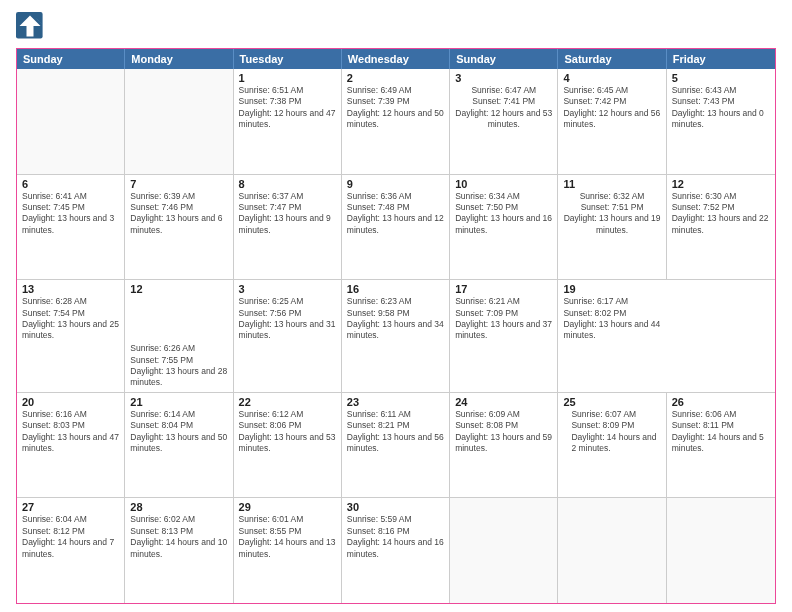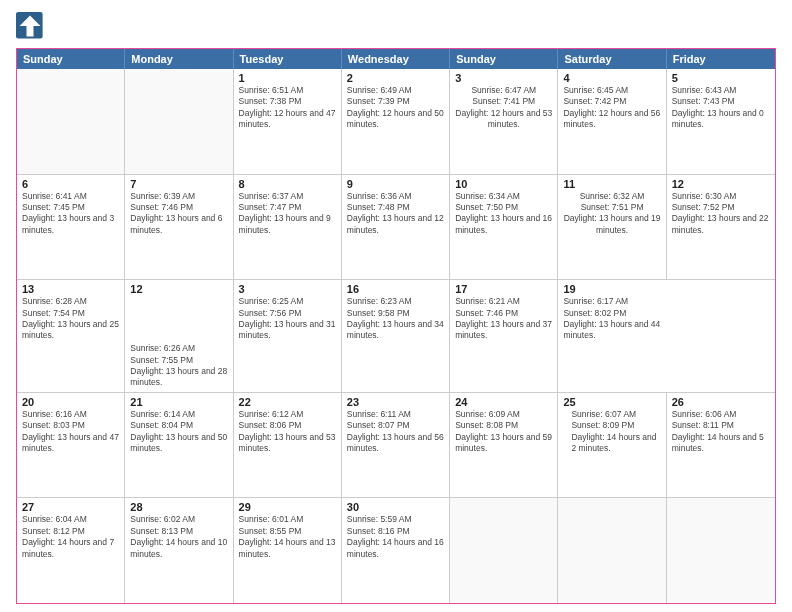--- a/index.html
+++ b/index.html
@@ -242,21 +242,21 @@
           </div>
           <div class="cal-cell">
             <div class="day-num">16</div>
             <div class="cell-text" style="white-space: pre-line;">Sunrise: 6:23 AM
 Sunset: 9:58 PM
 Daylight: 13 hours and 34 minutes.</div>
           </div>
           <div class="cal-cell">
             <div class="day-num">17</div>
             <div class="cell-text" style="white-space: pre-line;">Sunrise: 6:21 AM
-Sunset: 7:46 PM
+Sunset: 7:09 PM
 Daylight: 13 hours and 37 minutes.</div>
           </div>
           <div class="cal-cell">
             <div class="day-num">19</div>
             <div class="cell-text" style="white-space: pre-line;">Sunrise: 6:17 AM
 Sunset: 8:02 PM
 Daylight: 13 hours and 44 minutes.</div>
           </div>
         </div>
         <div class="cal-row">
@@ -274,21 +274,21 @@
           </div>
           <div class="cal-cell">
             <div class="day-num">22</div>
             <div class="cell-text" style="white-space: pre-line;">Sunrise: 6:12 AM
 Sunset: 8:06 PM
 Daylight: 13 hours and 53 minutes.</div>
           </div>
           <div class="cal-cell">
             <div class="day-num">23</div>
             <div class="cell-text" style="white-space: pre-line;">Sunrise: 6:11 AM
-Sunset: 8:07 PM
+Sunset: 8:21 PM
 Daylight: 13 hours and 56 minutes.</div>
           </div>
           <div class="cal-cell">
             <div class="day-num">24</div>
             <div class="cell-text" style="white-space: pre-line;">Sunrise: 6:09 AM
 Sunset: 8:08 PM
 Daylight: 13 hours and 59 minutes.</div>
           </div>
           <div class="cal-cell">
             <div class="day-num">25</div>

